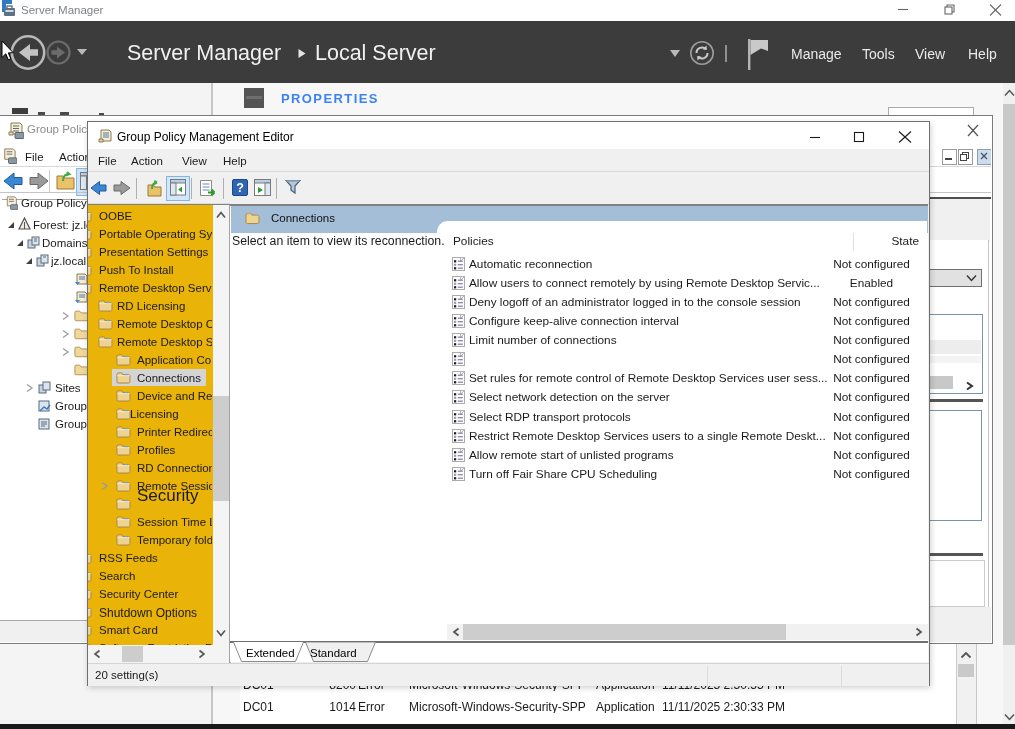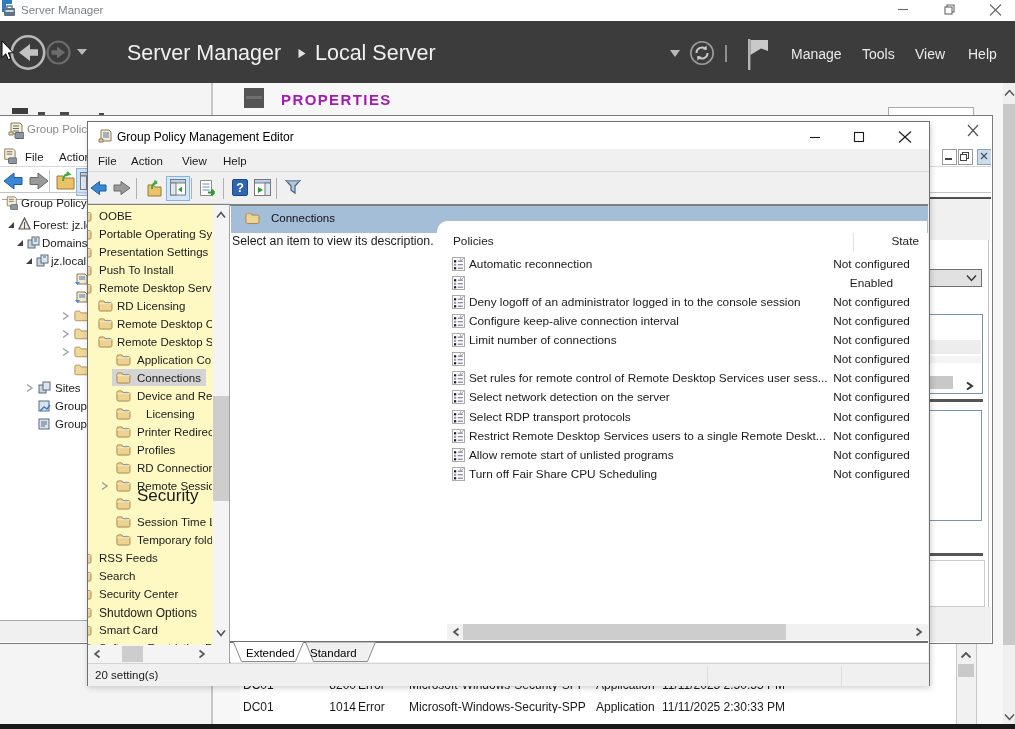--- a/index.html
+++ b/index.html
@@ -64,21 +64,21 @@
 <div class="abs" style="left:211px;top:83px;width:2px;height:641px;background:#c6c6c6"></div>
 <div class="abs" style="left:213px;top:83px;width:790px;height:641px;background:#f7f7f7"></div>
 
 <div class="abs" style="left:12px;top:108px;width:16px;height:6px;background:#3d3d3d"></div>
 <div class="abs" style="left:38px;top:112px;width:7px;height:3px;background:#4a4a4a"></div>
 <div class="abs" style="left:60px;top:112px;width:9px;height:3px;background:#4a4a4a"></div>
 <div class="abs" style="left:99px;top:113px;width:5px;height:2px;background:#4a4a4a"></div>
 
 <div class="abs" style="left:244px;top:88px;width:20px;height:20px;background:#545454"></div>
 <div class="abs" style="left:246px;top:96px;width:16px;height:3px;background:#6e6e6e"></div>
-<div class="abs" style="left:281px;top:91px;font-size:15px;font-weight:bold;color:#a21caf;letter-spacing:1.4px">PROPERTIES</div>
+<div class="abs" style="left:281px;top:91px;font-size:13px;font-weight:bold;color:#3b82f6;letter-spacing:1.4px">PROPERTIES</div>
 
 <div class="abs" style="left:888px;top:107px;width:84px;height:16px;background:#fff;border:1px solid #ababab;font-size:10.5px;color:#5a5a5a;text-align:center;line-height:24px;letter-spacing:1px">TASKS ▾</div>
 
 <div class="abs" style="left:240px;top:642px;width:716px;height:82px;background:#fff"></div>
 <div class="abs nw" style="left:243px;top:678px;width:700px;height:13px;font-size:12px">
  <span style="position:absolute;left:0">DC01</span>
  <span style="position:absolute;left:65px;width:48px;text-align:right">8200</span>
  <span style="position:absolute;left:115px">Error</span>
  <span style="position:absolute;left:166px">Microsoft-Windows-Security-SPP</span>
  <span style="position:absolute;left:353px">Application</span>
@@ -345,21 +345,21 @@
       <rect x="11" y="4" width="5.5" height="12.5" fill="#dce8f4" stroke="#7a7a7a"></rect>
 <path d="M4 8 l5 3 l-5 3 z" fill="#2a9a2a"></path>
     </svg>
 <div class="abs" style="left:188px;top:56px;width:1px;height:21px;background:#b0b0b0"></div>
 <svg class="abs" style="left:197px;top:57px" width="16" height="16" viewBox="0 0 16 16">
 <path d="M1 1.5 h14 l-5 5.5 v7 l-4 -2.8 v-4.2 z" fill="#b5c8d8" stroke="#4a6078" stroke-width="1.2"></path>
       <path d="M1.5 2 h13" stroke="#8aa4bc" stroke-width="1.6" fill="none"></path>
     </svg>
 <div class="abs" style="left:0;top:81px;width:841px;height:1px;background:#dcdcdc"></div>
 </div>
-<div class="abs" style="z-index:22;left:88px;top:204px;width:141px;height:458px;background:#fef9c3;border-top:1.5px solid #808080;border-right:2px solid #a3a3a3;overflow:hidden">
+<div class="abs" style="z-index:22;left:88px;top:204px;width:141px;height:458px;background:#eab308;border-top:1.5px solid #808080;border-right:2px solid #a3a3a3;overflow:hidden">
 <svg class="abs" style="left:-11px;top:4px" width="15" height="13" viewBox="0 0 16 13">
       <path d="M1 3.2 a1.6 1.6 0 0 1 1.6 -1.6 h3.4 a1 1 0 0 1 1 .8 l.3 1 h6 a1.6 1.6 0 0 1 1.6 1.6 v5.8 a1.6 1.6 0 0 1 -1.6 1.6 h-10.7 a1.6 1.6 0 0 1 -1.6 -1.6 z" fill="#edd292" stroke="#a5834a"></path>
       <path d="M1.3 4.6 h13.3" stroke="#f7ecc8" fill="none"></path>
       <rect x="9.3" y="2.6" width="3" height="1.4" fill="#6aa8e0"></rect>
     </svg>
 <div class="abs nw" style="left:11px;top:4.5px;width:113px;font-size:11.5px">OOBE</div>
 <svg class="abs" style="left:-11px;top:22px" width="15" height="13" viewBox="0 0 16 13">
       <path d="M1 3.2 a1.6 1.6 0 0 1 1.6 -1.6 h3.4 a1 1 0 0 1 1 .8 l.3 1 h6 a1.6 1.6 0 0 1 1.6 1.6 v5.8 a1.6 1.6 0 0 1 -1.6 1.6 h-10.7 a1.6 1.6 0 0 1 -1.6 -1.6 z" fill="#edd292" stroke="#a5834a"></path>
       <path d="M1.3 4.6 h13.3" stroke="#f7ecc8" fill="none"></path>
       <rect x="9.3" y="2.6" width="3" height="1.4" fill="#6aa8e0"></rect>
@@ -418,21 +418,21 @@
       <path d="M1 3.2 a1.6 1.6 0 0 1 1.6 -1.6 h3.4 a1 1 0 0 1 1 .8 l.3 1 h6 a1.6 1.6 0 0 1 1.6 1.6 v5.8 a1.6 1.6 0 0 1 -1.6 1.6 h-10.7 a1.6 1.6 0 0 1 -1.6 -1.6 z" fill="#edd292" stroke="#a5834a"></path>
       <path d="M1.3 4.6 h13.3" stroke="#f7ecc8" fill="none"></path>
       <rect x="9.3" y="2.6" width="3" height="1.4" fill="#6aa8e0"></rect>
     </svg>
 <div class="abs nw" style="left:49px;top:184.5px;width:75px;font-size:11.5px">Device and Resource Redirection</div>
 <svg class="abs" style="left:28px;top:202px" width="15" height="13" viewBox="0 0 16 13">
       <path d="M1 3.2 a1.6 1.6 0 0 1 1.6 -1.6 h3.4 a1 1 0 0 1 1 .8 l.3 1 h6 a1.6 1.6 0 0 1 1.6 1.6 v5.8 a1.6 1.6 0 0 1 -1.6 1.6 h-10.7 a1.6 1.6 0 0 1 -1.6 -1.6 z" fill="#edd292" stroke="#a5834a"></path>
       <path d="M1.3 4.6 h13.3" stroke="#f7ecc8" fill="none"></path>
       <rect x="9.3" y="2.6" width="3" height="1.4" fill="#6aa8e0"></rect>
     </svg>
-<div class="abs nw" style="left:58px;top:202.5px;width:75px;font-size:11.5px">Licensing</div>
+<div class="abs nw" style="left:42px;top:202.5px;width:75px;font-size:11.5px">Licensing</div>
 <svg class="abs" style="left:28px;top:220px" width="15" height="13" viewBox="0 0 16 13">
       <path d="M1 3.2 a1.6 1.6 0 0 1 1.6 -1.6 h3.4 a1 1 0 0 1 1 .8 l.3 1 h6 a1.6 1.6 0 0 1 1.6 1.6 v5.8 a1.6 1.6 0 0 1 -1.6 1.6 h-10.7 a1.6 1.6 0 0 1 -1.6 -1.6 z" fill="#edd292" stroke="#a5834a"></path>
       <path d="M1.3 4.6 h13.3" stroke="#f7ecc8" fill="none"></path>
       <rect x="9.3" y="2.6" width="3" height="1.4" fill="#6aa8e0"></rect>
     </svg>
 <div class="abs nw" style="left:49px;top:220.5px;width:75px;font-size:11.5px">Printer Redirection</div>
 <svg class="abs" style="left:28px;top:238px" width="15" height="13" viewBox="0 0 16 13">
       <path d="M1 3.2 a1.6 1.6 0 0 1 1.6 -1.6 h3.4 a1 1 0 0 1 1 .8 l.3 1 h6 a1.6 1.6 0 0 1 1.6 1.6 v5.8 a1.6 1.6 0 0 1 -1.6 1.6 h-10.7 a1.6 1.6 0 0 1 -1.6 -1.6 z" fill="#edd292" stroke="#a5834a"></path>
       <path d="M1.3 4.6 h13.3" stroke="#f7ecc8" fill="none"></path>
       <rect x="9.3" y="2.6" width="3" height="1.4" fill="#6aa8e0"></rect>
@@ -528,21 +528,21 @@
 <div class="abs" style="z-index:22;left:230px;top:203px;width:698px;height:459px;background:#fff;overflow:hidden">
 <div class="abs" style="left:0;top:0;width:698px;height:1px;background:#f0f0f0"></div>
 <div class="abs" style="left:0;top:1px;width:698px;height:1.5px;background:#808080"></div>
 <div class="abs" style="left:1px;top:2.5px;width:697px;height:27.5px;background:#a5bed8"></div>
 <div class="abs" style="left:207px;top:17.5px;width:490px;height:420px;background:#fff;border-top-left-radius:11px"></div>
 <svg class="abs" style="left:15px;top:8px" width="15" height="14" viewBox="0 0 16 13">
       <path d="M1 3.2 a1.6 1.6 0 0 1 1.6 -1.6 h3.4 a1 1 0 0 1 1 .8 l.3 1 h6 a1.6 1.6 0 0 1 1.6 1.6 v5.8 a1.6 1.6 0 0 1 -1.6 1.6 h-10.7 a1.6 1.6 0 0 1 -1.6 -1.6 z" fill="#eed492" stroke="#a5834a"></path>
       <path d="M2.5 1.8 l3 0 l0.8 1.7 l-3.8 0 z" fill="#e3c77e"></path>
     </svg>
 <div class="abs" style="left:41px;top:9px;font-size:11.5px;color:#111">Connections</div>
-<div class="abs" style="left:2px;top:31px;font-size:12.3px">Select an item to view its description.</div>
+<div class="abs" style="left:2px;top:31px;font-size:12.3px">Select an item to view its reconnection.</div>
 <div class="abs" style="left:223px;top:31px;font-size:11.8px">Policies</div>
 <div class="abs" style="left:604px;top:31px;width:85px;text-align:right;font-size:11.8px">State</div>
 <div class="abs" style="left:623px;top:30px;width:1px;height:18px;background:#e0e0e0"></div>
 <svg class="abs" style="left:222px;top:54.0px" width="13" height="14" viewBox="0 0 13 14">
       <rect x="0.5" y="0.5" width="12" height="13" fill="#fdfdfd" stroke="#ababab"></rect>
       <path d="M8.5 0.5 h4 l-4 4 z" fill="#ededed" stroke="#ababab" stroke-width="0.8"></path>
       <rect x="2" y="3.2" width="2.2" height="2.2" fill="#1a1a1a"></rect>
       <rect x="2" y="6.7" width="2.2" height="2.2" fill="#9a9aae"></rect>
       <rect x="2" y="10.2" width="2.2" height="2.2" fill="#1a1a1a"></rect>
       <line x1="5.8" y1="4.2" x2="10.8" y2="4.2" stroke="#8585b0" stroke-width="1.3"></line>
@@ -554,20 +554,21 @@
 <svg class="abs" style="left:222px;top:73.1px" width="13" height="14" viewBox="0 0 13 14">
       <rect x="0.5" y="0.5" width="12" height="13" fill="#fdfdfd" stroke="#ababab"></rect>
       <path d="M8.5 0.5 h4 l-4 4 z" fill="#ededed" stroke="#ababab" stroke-width="0.8"></path>
       <rect x="2" y="3.2" width="2.2" height="2.2" fill="#1a1a1a"></rect>
       <rect x="2" y="6.7" width="2.2" height="2.2" fill="#9a9aae"></rect>
       <rect x="2" y="10.2" width="2.2" height="2.2" fill="#1a1a1a"></rect>
       <line x1="5.8" y1="4.2" x2="10.8" y2="4.2" stroke="#8585b0" stroke-width="1.3"></line>
       <line x1="5.8" y1="7.7" x2="10.8" y2="7.7" stroke="#8585b0" stroke-width="1.3"></line>
       <line x1="5.8" y1="11.2" x2="10.8" y2="11.2" stroke="#8585b0" stroke-width="1.3"></line>
     </svg>
+<div class="abs nw" style="left:239px;top:73.1px;width:392px;font-size:11.8px">Allow users to connect remotely by using Remote Desktop Servic...</div>
 <div class="abs" style="left:570px;top:73.1px;width:143px;text-align:center;font-size:11.8px">Enabled</div>
 <svg class="abs" style="left:222px;top:92.1px" width="13" height="14" viewBox="0 0 13 14">
       <rect x="0.5" y="0.5" width="12" height="13" fill="#fdfdfd" stroke="#ababab"></rect>
       <path d="M8.5 0.5 h4 l-4 4 z" fill="#ededed" stroke="#ababab" stroke-width="0.8"></path>
       <rect x="2" y="3.2" width="2.2" height="2.2" fill="#1a1a1a"></rect>
       <rect x="2" y="6.7" width="2.2" height="2.2" fill="#9a9aae"></rect>
       <rect x="2" y="10.2" width="2.2" height="2.2" fill="#1a1a1a"></rect>
       <line x1="5.8" y1="4.2" x2="10.8" y2="4.2" stroke="#8585b0" stroke-width="1.3"></line>
       <line x1="5.8" y1="7.7" x2="10.8" y2="7.7" stroke="#8585b0" stroke-width="1.3"></line>
       <line x1="5.8" y1="11.2" x2="10.8" y2="11.2" stroke="#8585b0" stroke-width="1.3"></line>

